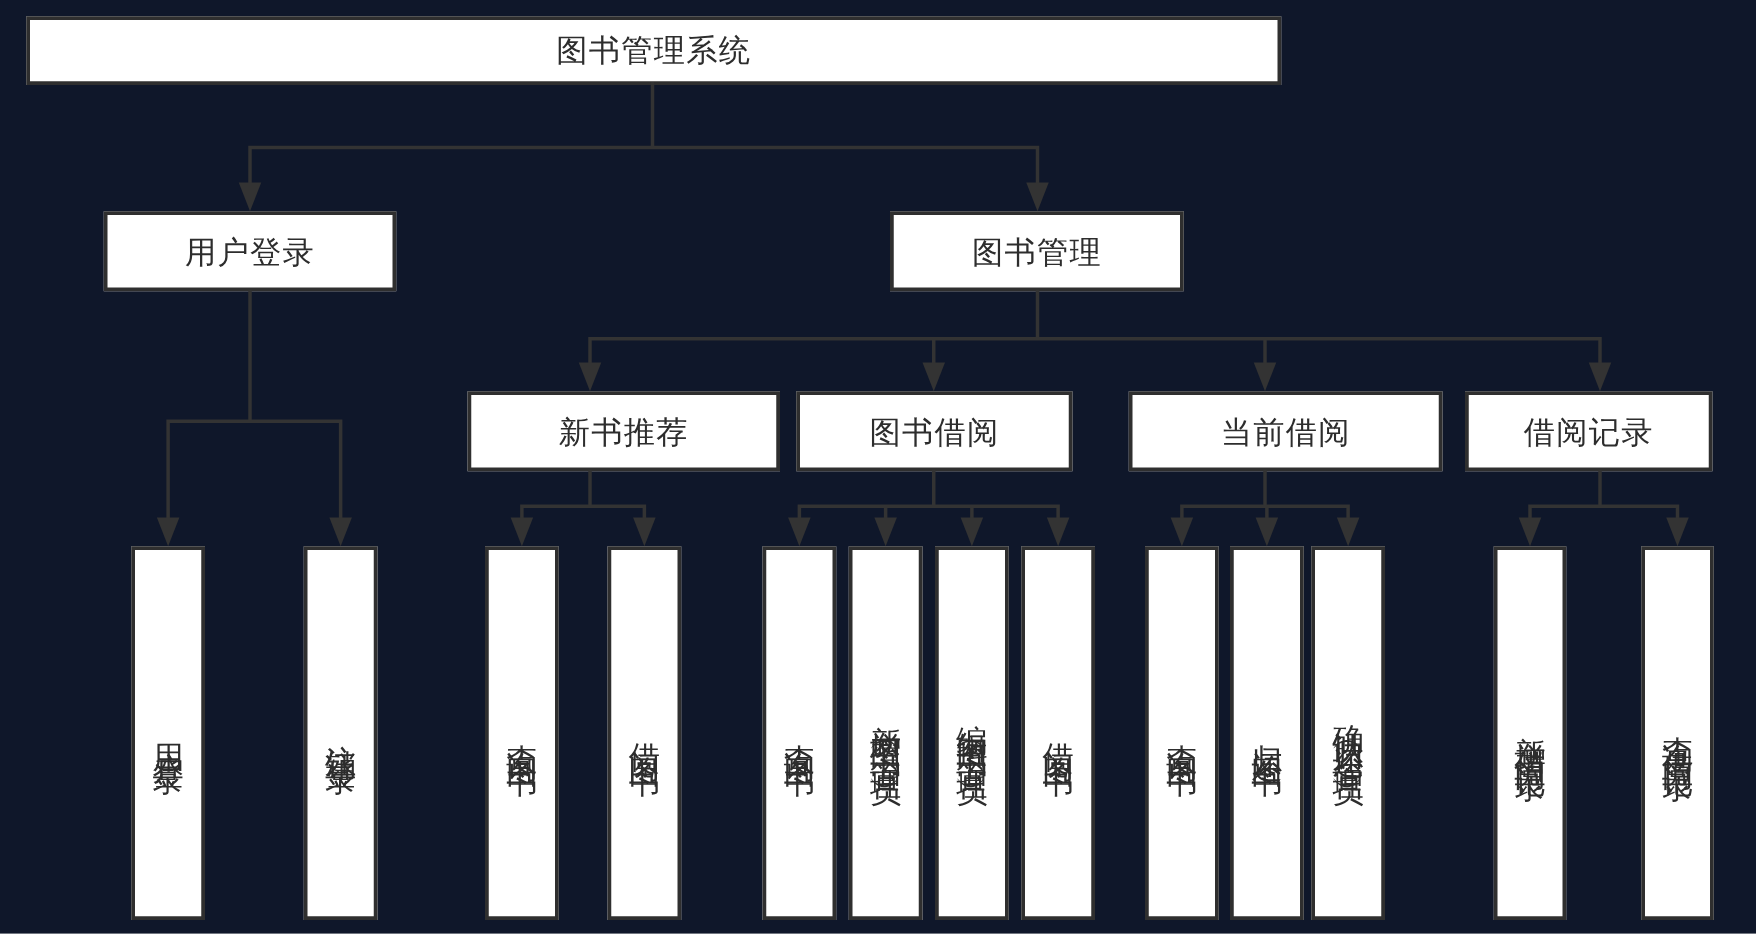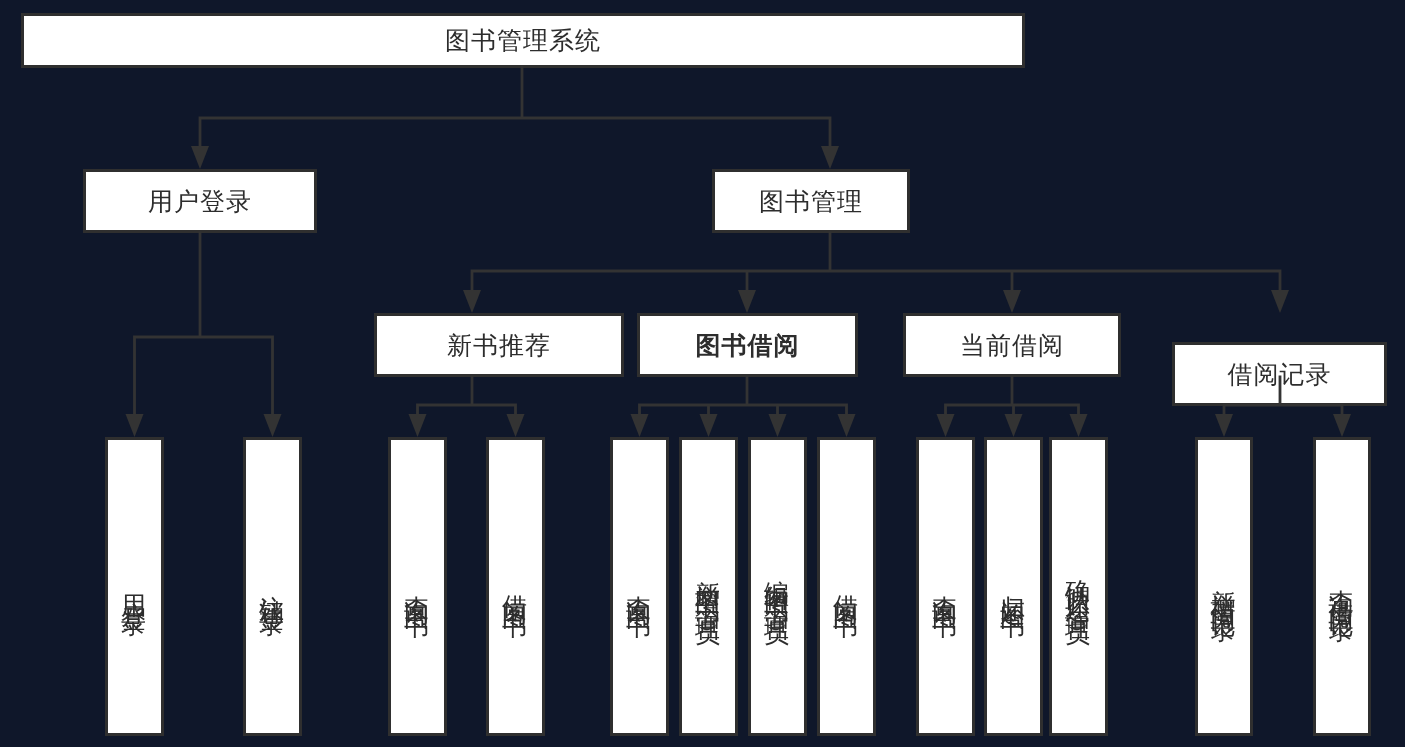--- a/index.html
+++ b/index.html
@@ -67,26 +67,26 @@
   }
 </style>
 </head>
 <body>
 
 <div class="stage">
 
   <div class="node h" style="left:21px;  top:13px;  width:1004px; height:55px;">图书管理系统</div>
 
   <div class="node h" style="left:83px;  top:169px; width:234px;  height:64px;">用户登录</div>
-  <div class="node h" style="left:712px; top:169px; width:198px;  height:64px;">图书管理</div>
+  <div class="node h" style="left:712px; top:169px; width:235px;  height:64px;">图书管理</div>
 
   <div class="node h" style="left:374px; top:313px; width:250px;  height:64px;">新书推荐</div>
-  <div class="node h" style="left:637px; top:313px; width:221px;  height:64px;font-weight:bold;">图书借阅</div>
-  <div class="node h" style="left:903px; top:313px; width:218px;  height:64px;">当前借阅</div>
-  <div class="node h" style="left:1172px;top:313px; width:215px;  height:64px;margin-top:29px;">借阅记录</div>
+  <div class="node h" style="left:637px; top:313px; width:221px;  height:64px;">图书借阅</div>
+  <div class="node h" style="left:903px; top:313px; width:251px;  height:64px;">当前借阅</div>
+  <div class="node h" style="left:1172px;top:313px; width:198px;  height:64px;">借阅记录</div>
 
   <div class="node v" style="left:105px; top:437px; width:59px; height:299px;">用户登录</div>
   <div class="node v" style="left:243px; top:437px; width:59px; height:299px;">注销登录</div>
 
   <div class="node v" style="left:388px; top:437px; width:59px; height:299px;">查询图书</div>
   <div class="node v" style="left:486px; top:437px; width:59px; height:299px;">借阅图书</div>
 
   <div class="node v" style="left:610px; top:437px; width:59px; height:299px;">查询图书</div>
   <div class="node v" style="left:679px; top:437px; width:59px; height:299px;">新增图书（管理员）</div>
   <div class="node v" style="left:748px; top:437px; width:59px; height:299px;">编辑图书（管理员）</div>

